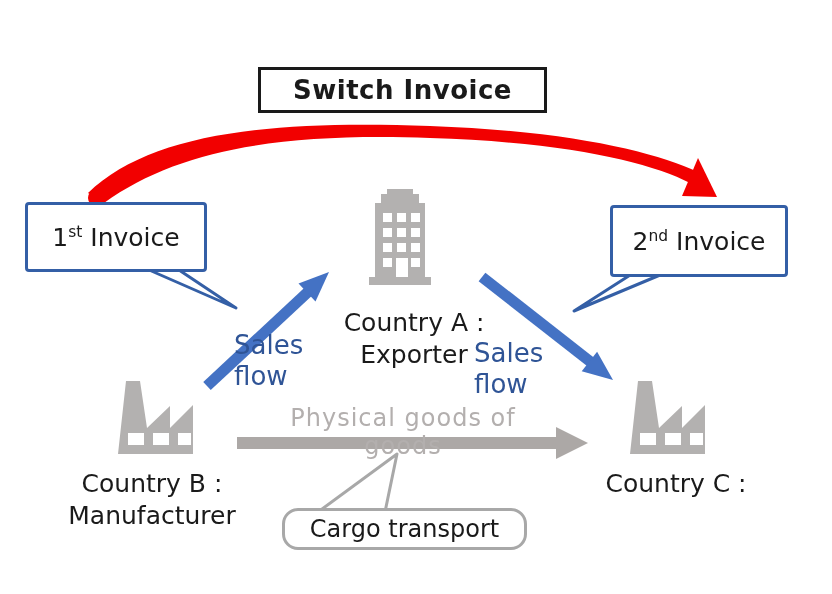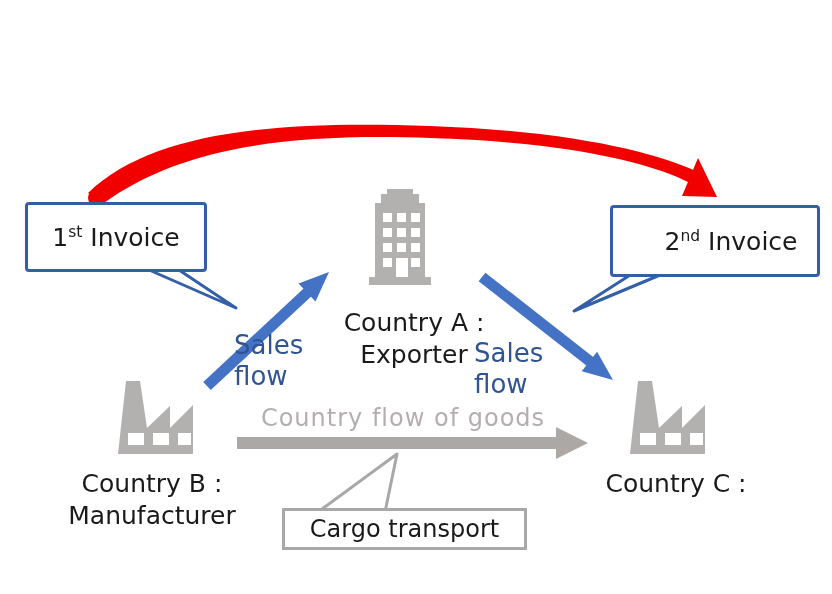--- a/index.html
+++ b/index.html
@@ -10,24 +10,24 @@
   .overlay { position:absolute; left:0; top:0; width:832px; height:594px; }
   .box { position:absolute; background:#ffffff; display:flex; align-items:center; justify-content:center; box-sizing:content-box; }
   .title-box {
     left:258px; top:67px; width:283px; height:40px;
     border:3px solid var(--black); font-size:26px; font-weight:bold; letter-spacing:0.5px;
   }
   .bubble {
     border:3px solid var(--bubble-border-blue); border-radius:4px; font-size:25px;
   }
   .bubble-1 { left:25px; top:202px; width:176px; height:64px; }
-  .bubble-2 { left:610px; top:205px; width:172px; height:66px;padding-left:32px; }
+  .bubble-2 { left:610px; top:205px; width:172px; height:66px; }
   .cargo-box {
     left:282px; top:508px; width:239px; height:36px;
-    border:3px solid var(--gray-border); border-radius:0; font-size:24px;
+    border:3px solid var(--gray-border); border-radius:16px; font-size:24px;
   }
   sup { font-size:62%; vertical-align:super; line-height:0; }
   .node-label {
     position:absolute; text-align:center; font-size:25px; line-height:32px; color:var(--black);
   }
   .label-a { left:302px; top:307px; width:224px; }
   .label-b { left:32px;  top:468px; width:240px; }
   .label-c { left:566px; top:468px; width:220px; }
   .sales-label {
     position:absolute; text-align:left; font-size:26px; line-height:31px;
@@ -109,20 +109,23 @@
     <g transform="translate(512,0)">
       <path d="M118 454 L126 381 L140 381 L147 428 L170 406 L170 428 L193 405 L193 454 Z" style="fill:var(--gray-icon);"></path>
       <g style="fill:#ffffff;">
         <rect x="128" y="433" width="16" height="12"></rect>
         <rect x="153" y="433" width="16" height="12"></rect>
         <rect x="178" y="433" width="13" height="12"></rect>
       </g>
     </g>
   </svg>
 
+  <div class="box title-box">
+    <span>Switch Invoice</span>
+  </div>
 
   <div class="box bubble bubble-1">
     <span><span>1</span><sup>st</sup><span> Invoice</span></span>
   </div>
   <div class="box bubble bubble-2">
     <span><span>2</span><sup>nd</sup><span> Invoice</span></span>
   </div>
 
   <div class="box cargo-box">
     <span>Cargo transport</span>
@@ -141,15 +144,15 @@
   </div>
 
   <div class="sales-label sales-left">
     <div>Sales</div>
     <div>flow</div>
   </div>
   <div class="sales-label sales-right">
     <div>Sales</div>
     <div>flow</div>
   </div>
-  <div class="physical-label">Country flow of goods</div>
+  <div class="physical-label">Physical goods of goods</div>
 
 </div>
 
 </body></html>

